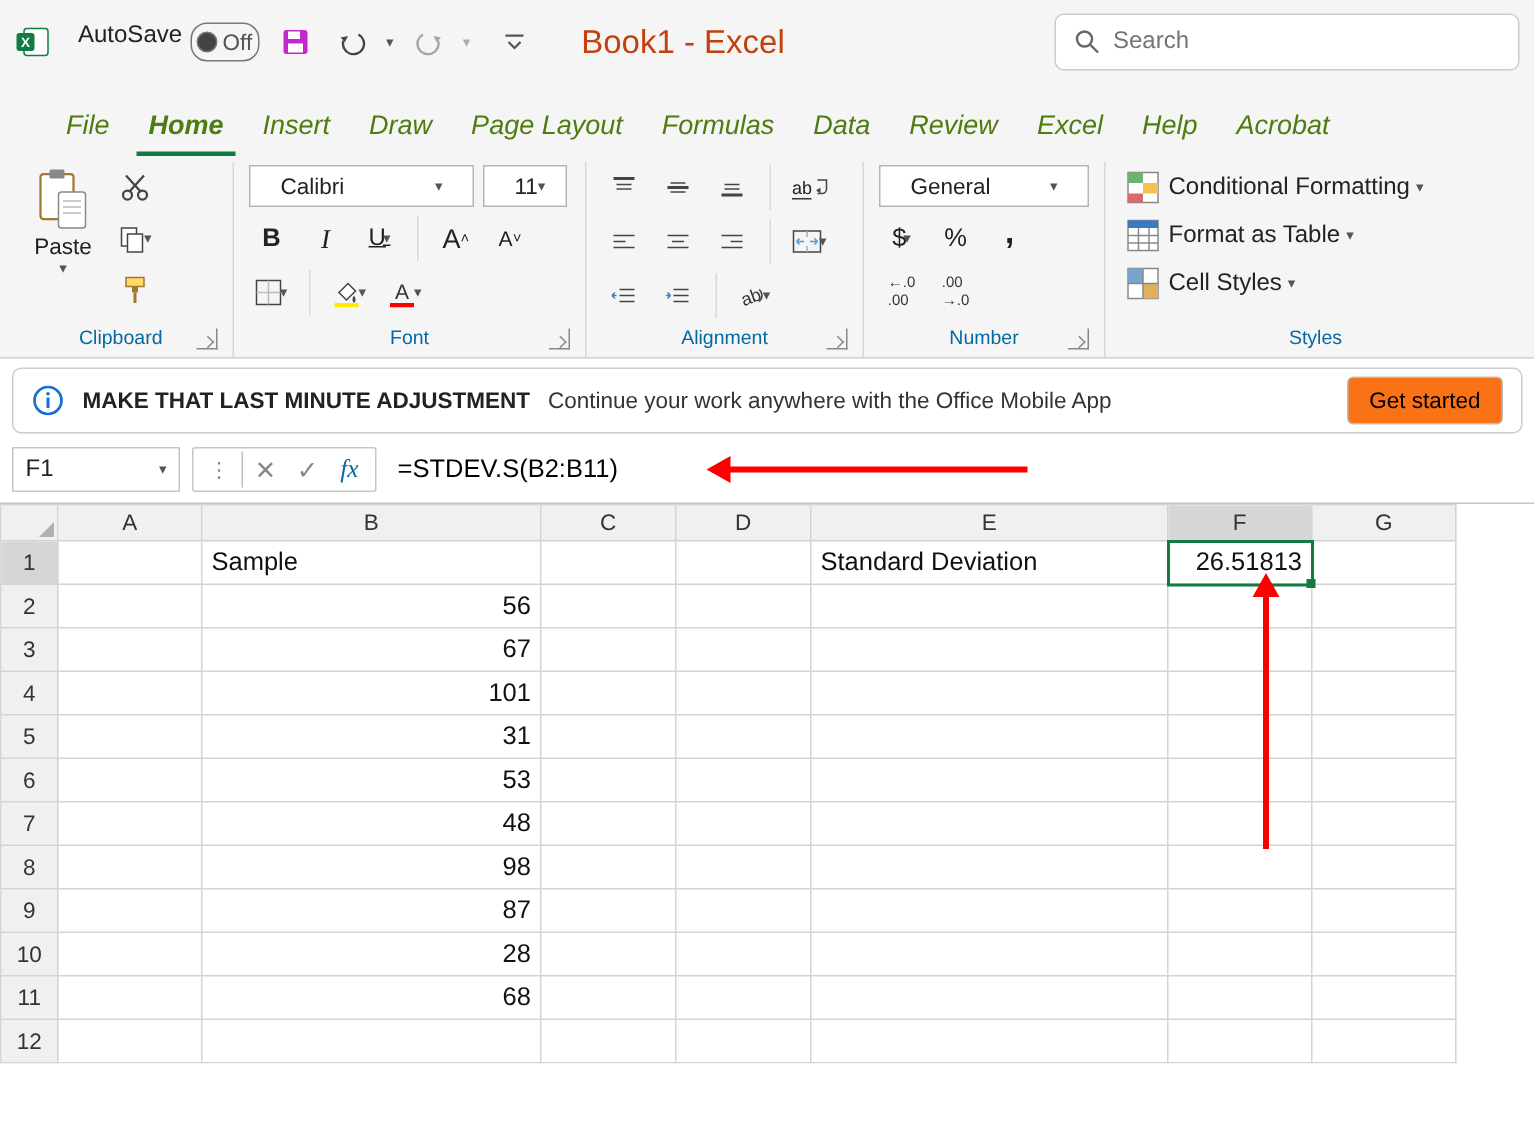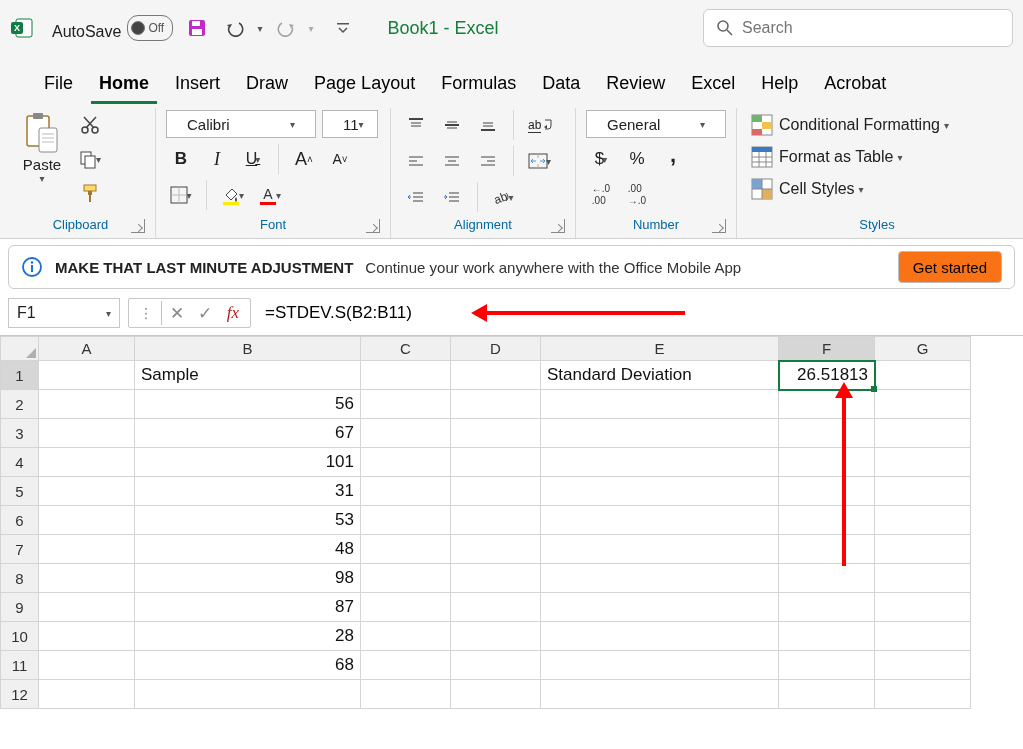--- a/index.html
+++ b/index.html
@@ -1,30 +1,30 @@
 <!DOCTYPE html>
 <html><head>
 <meta charset="utf-8">
 <style>
   * { box-sizing: border-box; margin: 0; padding: 0; }
   body { font-family: "Segoe UI", Arial, sans-serif; font-size: 14px; color: #222; background: #fff; width: 1023px; }
   
   .titlebar { display: flex; align-items: center; height: 56px; background: #f5f5f5; padding: 0 10px; gap: 10px; }
   .app-icon svg { width: 24px; height: 24px; }
-  .autosave { display: flex; align-items: flex-end; gap: 6px; margin-left: 8px; font-size: 16px; }
-  .toggle { width: 46px; height: 22px; border: 1px solid #777; border-radius: 11px; display: flex; align-items: center; padding: 12px 3px; font-size: 12px; color: #555; gap:3px; }
+  .autosave { display: flex; align-items: flex-start; gap: 6px; margin-left: 8px; font-size: 16px; }
+  .toggle { width: 46px; height: 22px; border: 1px solid #777; border-radius: 11px; display: flex; align-items: center; padding: 12px 3px; font-size: 15px; color: #555; gap:3px; }
   .toggle .knob { width: 14px; height: 14px; border: 1px solid #777; border-radius: 50%; background: #444; }
   .qa-btn { width: 28px; height: 28px; display: flex; align-items: center; justify-content: center; border-radius: 4px; }
   .caret-small { font-size: 10px; color: #555; margin-left: -2px; }
-  .doc-title { font-size: 18px; color: #15803d; margin-left: 20px; text-align: right; }
+  .doc-title { font-size: 22px; color: #c2410c; margin-left: 20px; text-align: right; }
   .searchbox { margin-left: auto; flex: 1; max-width: 310px; height: 38px; border: 1px solid #ccc; border-radius: 6px; background: #fff; display: flex; align-items: center; padding: 0 12px; gap: 8px; color: #666; font-size: 16px; }
   .searchbox input { border: none; outline: none; font-size: 16px; flex: 1; background: transparent; }
   
   .tabs { display: flex; align-items: flex-end; height: 48px; gap: 10px; padding: 0 36px; background: #f5f5f5; }
-  .tab { font-size: 18px; padding: 6px 8px 10px; color: #000000; cursor: pointer; }
+  .tab { font-size: 18px; padding: 6px 8px 10px; color: #4d7c0f; cursor: pointer; font-style: italic; }
   .tab.active { font-weight: 600; border-bottom: 3px solid #107c41; padding-bottom:7px; }
   
   .ribbon { display: flex; background: #f5f5f5; border-bottom: 1px solid #d0d0d0; padding: 4px 6px 0; }
   .group { display: flex; flex-direction: column; border-right: 1px solid #d8d8d8; padding: 2px 10px 2px; }
   .group:last-child { border-right:none; }
   .group-body { display:flex; align-items:flex-start; gap:6px; flex:1; }
   .group-label { display:flex; justify-content:center; align-items:center; font-size:13px; color:#0369a1; height:24px; position:relative;}
   .group-label .launcher { position:absolute; right:0; bottom:3px; width:14px; height:14px; border:1px solid #888; border-top:none; border-left:none; }
   .group-label .launcher::after { content:""; position:absolute; right:1px; bottom:1px; width:5px; height:5px; border-right:1px solid #888; border-bottom:1px solid #888; transform:rotate(-45deg) translate(-1px,-1px);}
   .col { display:flex; flex-direction:column; gap:4px; }
@@ -42,21 +42,21 @@
   .notif .info-icon { color:#186fd1; }
   .notif .title { font-weight:700; font-size:15px;}
   .notif .msg { font-size:15px; color:#333;}
   .notif button { margin-left:auto; height:32px; padding:0 14px; font-size:15px; background:#f97316; border:1px solid #bdbdbd; border-radius:4px; cursor:pointer;}
   
   .formula-bar { display:flex; align-items:center; height:40px; gap:8px; padding: 0 8px 4px; }
   .namebox { width:112px; height:30px; border:1px solid #c7c7c7; display:flex; align-items:center; padding:0 8px; font-size:16px; }
   .namebox .dd { margin-left:auto; font-size:10px; color:#555;}
   .fb-btn { width:26px; height:26px; display:flex; align-items:center; justify-content:center; color:#888; border-radius:3px;}
   .fb-sep { width:1px; height:24px; background:#c0c0c0;}
-  .fx { font-style:italic; font-family: "Times New Roman", serif; font-size:17px; color:#b91c1c;}
+  .fx { font-style:italic; font-family: "Times New Roman", serif; font-size:17px; color:#0369a1;}
   .formula-input { flex:0 0 auto; width:200px; height:30px; font-size:17px; padding:0 6px; border:none; outline:none; font-family: "Segoe UI", Arial, sans-serif;}
   .fb-controls { border:1px solid #c7c7c7; height:30px; display:flex; align-items:center; padding:0 4px; gap:2px; border-radius:2px;}
   
   .arrow-h { height:4px; background:#ff0000; position:relative; width:200px; }
   .arrow-h::before { content:""; position:absolute; left:-14px; top:-7px; width:0; height:0; border-top:9px solid transparent; border-bottom:9px solid transparent; border-right:16px solid #ff0000;}
   .arrow-v { width:4px; background:#ff0000; position:absolute; }
   .arrow-v::before { content:""; position:absolute; top:-14px; left:-7px; width:0;height:0; border-left:9px solid transparent; border-right:9px solid transparent; border-bottom:16px solid #ff0000;}
   
   .sheet { position:relative; border-top:1px solid #c7c7c7;}
   .grid { border-collapse:collapse; table-layout:fixed; }

